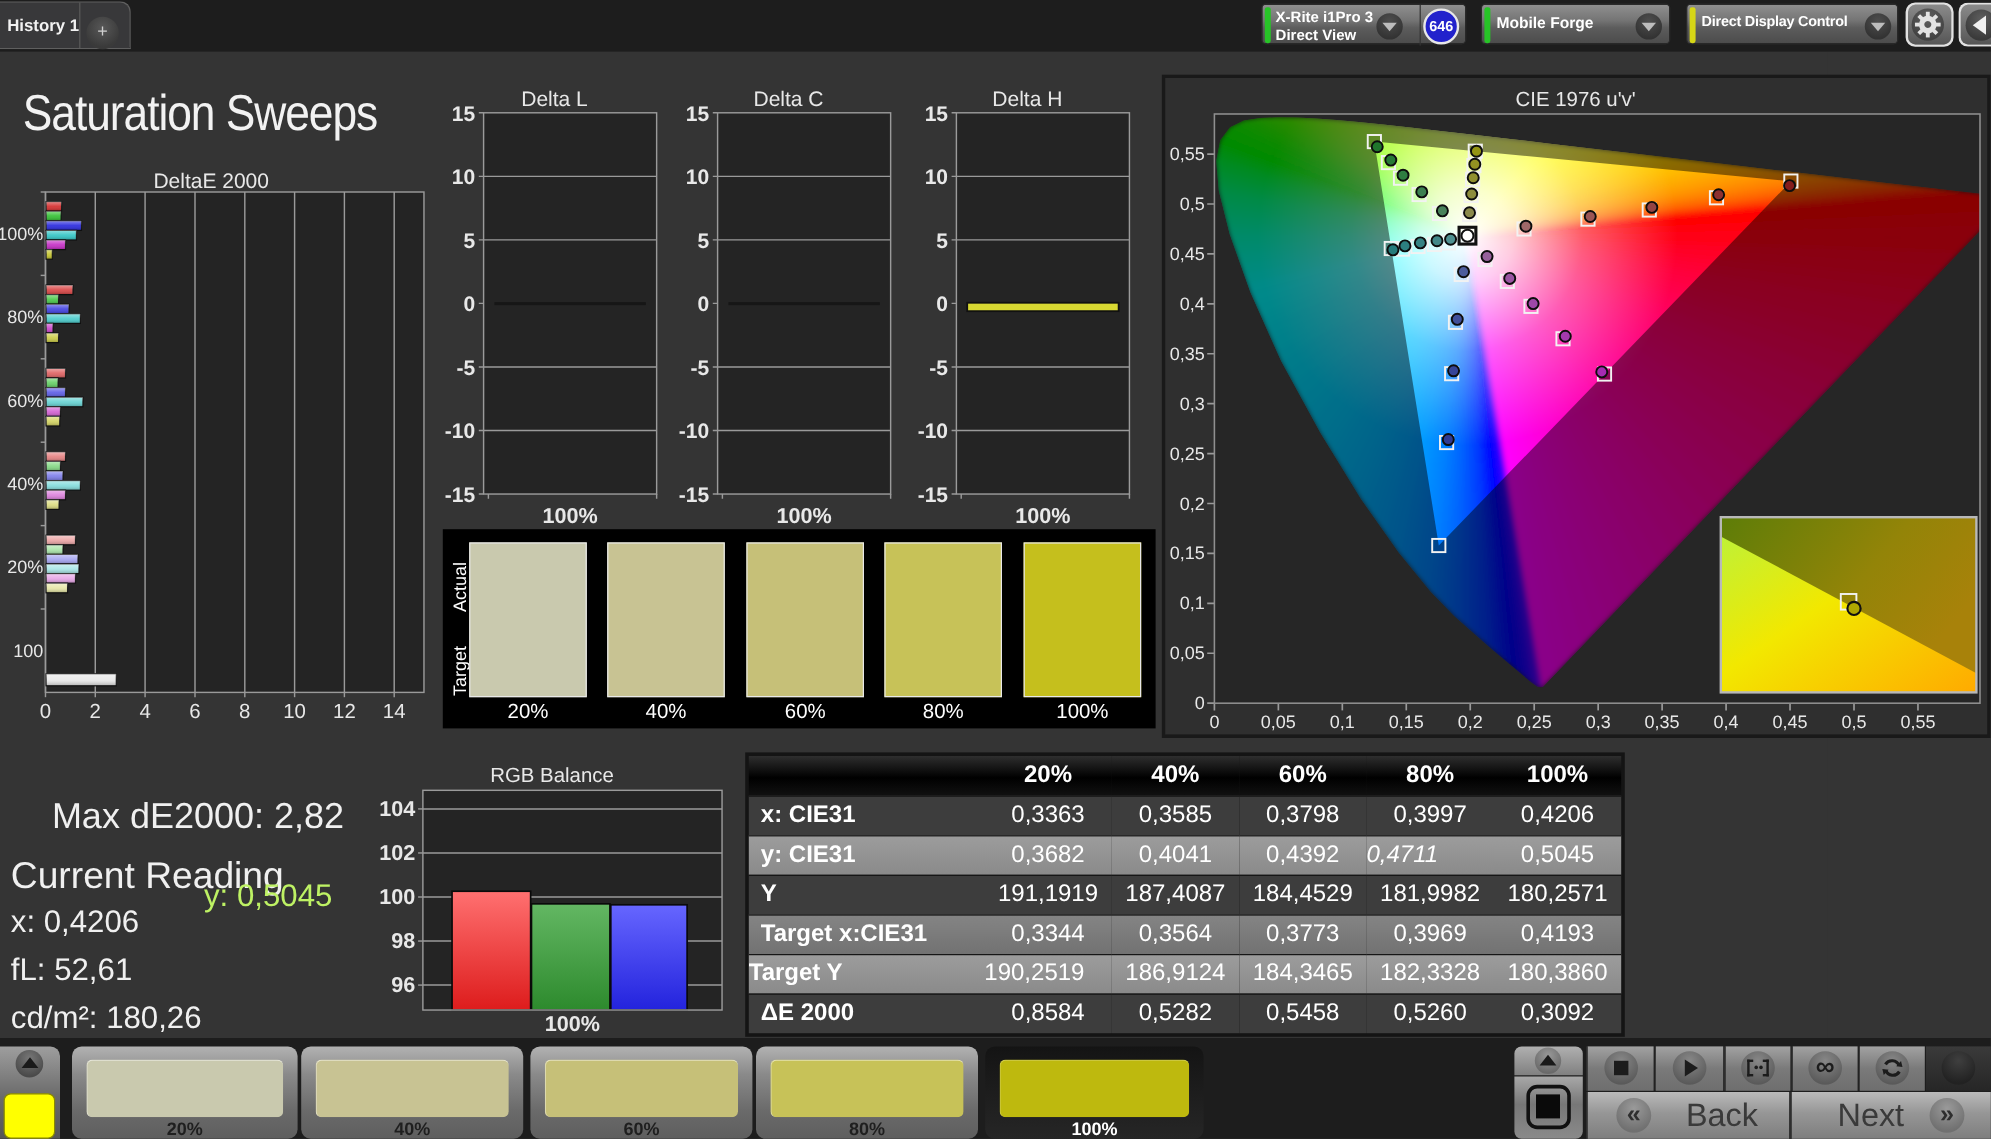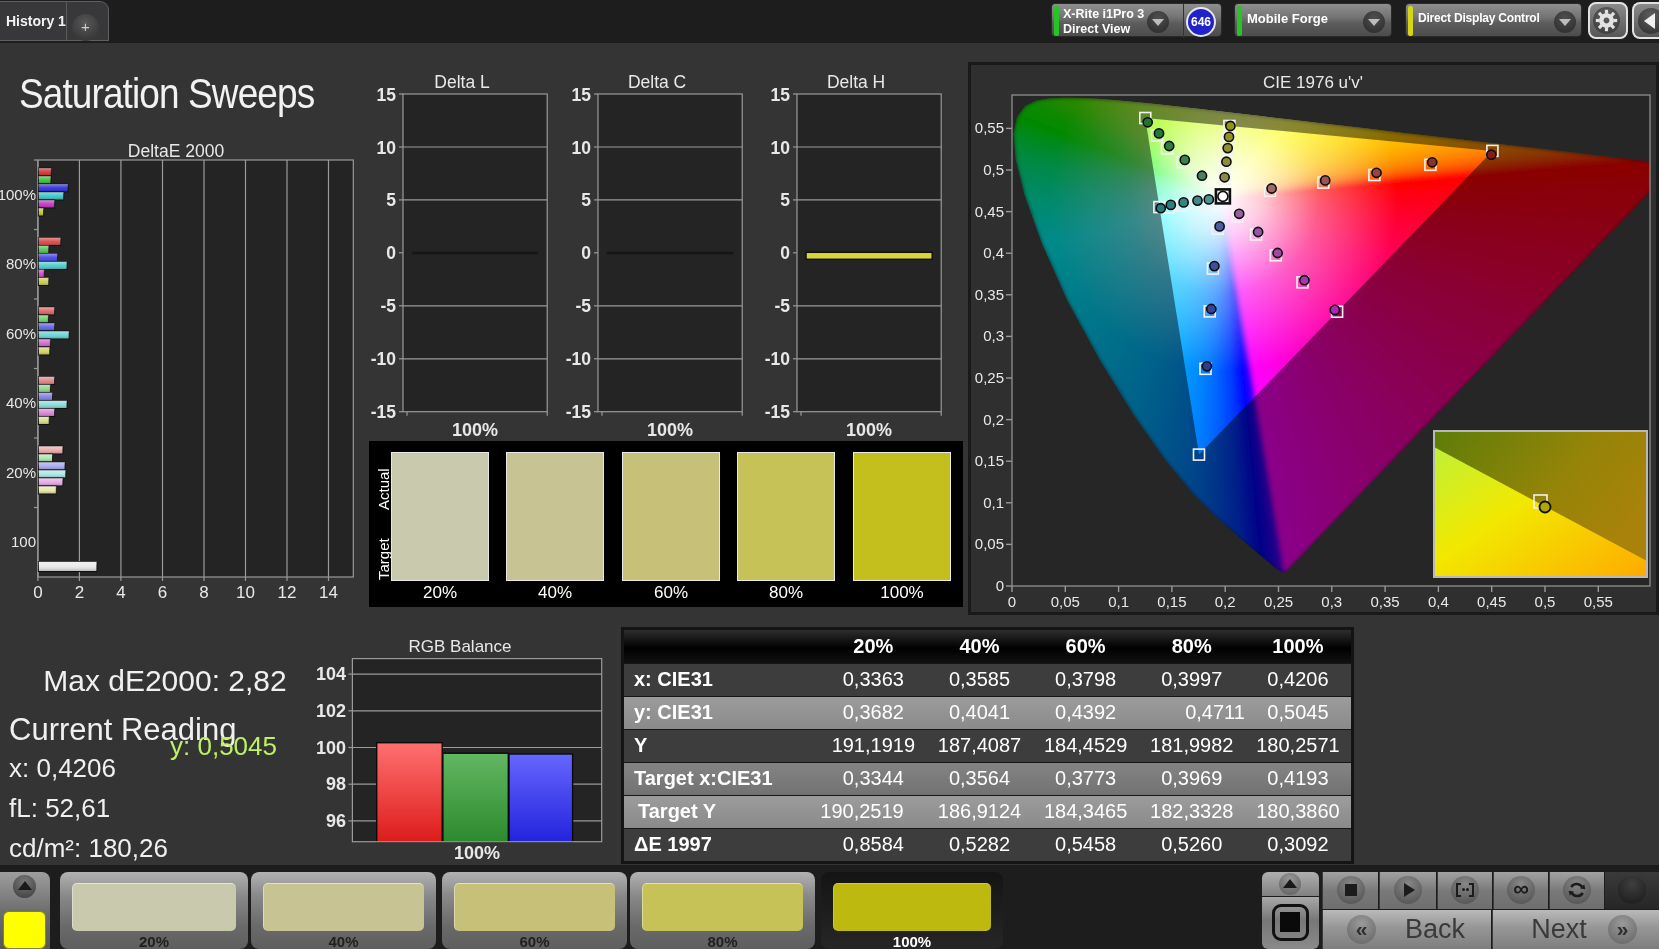--- a/index.html
+++ b/index.html
@@ -811,49 +811,49 @@
             <td style="text-align:center;font-size:20px;">0,3585</td>
             <td style="text-align:center;font-size:20px;">0,3798</td>
             <td style="text-align:center;font-size:20px;">0,3997</td>
             <td style="text-align:center;font-size:20px;">0,4206</td>
           </tr>
           <tr style="height:29px;background:linear-gradient(180deg,#9c9c9c,#8a8a8a);border-top:1.5px solid #161616;">
             <td style="font-weight:bold;font-size:20px;padding-left:10px;">y: CIE31</td>
             <td style="text-align:center;font-size:20px;">0,3682</td>
             <td style="text-align:center;font-size:20px;">0,4041</td>
             <td style="text-align:center;font-size:20px;">0,4392</td>
-            <td style="text-align:right;font-size:20px;">0,4711</td>
+            <td style="text-align:left;font-size:20px;font-style:italic;">0,4711</td>
             <td style="text-align:center;font-size:20px;">0,5045</td>
           </tr>
           <tr style="height:29px;background:#3d3d3d;border-top:1.5px solid #161616;">
             <td style="font-weight:bold;font-size:20px;padding-left:10px;">Y</td>
             <td style="text-align:center;font-size:20px;">191,1919</td>
             <td style="text-align:center;font-size:20px;">187,4087</td>
             <td style="text-align:center;font-size:20px;">184,4529</td>
             <td style="text-align:center;font-size:20px;">181,9982</td>
             <td style="text-align:center;font-size:20px;">180,2571</td>
           </tr>
           <tr style="height:29px;background:linear-gradient(180deg,#848484,#727272);border-top:1.5px solid #161616;">
             <td style="font-weight:bold;font-size:20px;padding-left:10px;">Target x:CIE31</td>
             <td style="text-align:center;font-size:20px;">0,3344</td>
             <td style="text-align:center;font-size:20px;">0,3564</td>
             <td style="text-align:center;font-size:20px;">0,3773</td>
             <td style="text-align:center;font-size:20px;">0,3969</td>
             <td style="text-align:center;font-size:20px;">0,4193</td>
           </tr>
           <tr style="height:29px;background:linear-gradient(180deg,#9c9c9c,#8a8a8a);border-top:1.5px solid #161616;">
-            <td style="font-weight:bold;font-size:20px;padding-left:14px;">Target Y</td>
+            <td style="font-weight:bold;font-size:20px;padding-left:0;">Target Y</td>
             <td style="text-align:left;font-size:20px;">190,2519</td>
             <td style="text-align:center;font-size:20px;">186,9124</td>
             <td style="text-align:center;font-size:20px;">184,3465</td>
             <td style="text-align:center;font-size:20px;">182,3328</td>
             <td style="text-align:center;font-size:20px;">180,3860</td>
           </tr>
           <tr style="height:29px;background:#3d3d3d;border-top:1.5px solid #161616;">
-            <td style="font-weight:bold;font-size:20px;padding-left:10px;">ΔE 1997</td>
+            <td style="font-weight:bold;font-size:20px;padding-left:10px;">ΔE 2000</td>
             <td style="text-align:center;font-size:20px;">0,8584</td>
             <td style="text-align:center;font-size:20px;">0,5282</td>
             <td style="text-align:center;font-size:20px;">0,5458</td>
             <td style="text-align:center;font-size:20px;">0,5260</td>
             <td style="text-align:center;font-size:20px;">0,3092</td>
           </tr>
         </tbody>
       </table>
     </div>
 <div class="abs" style="left:0;top:865px;width:1659px;height:84px;background:#1d1d1d;">

